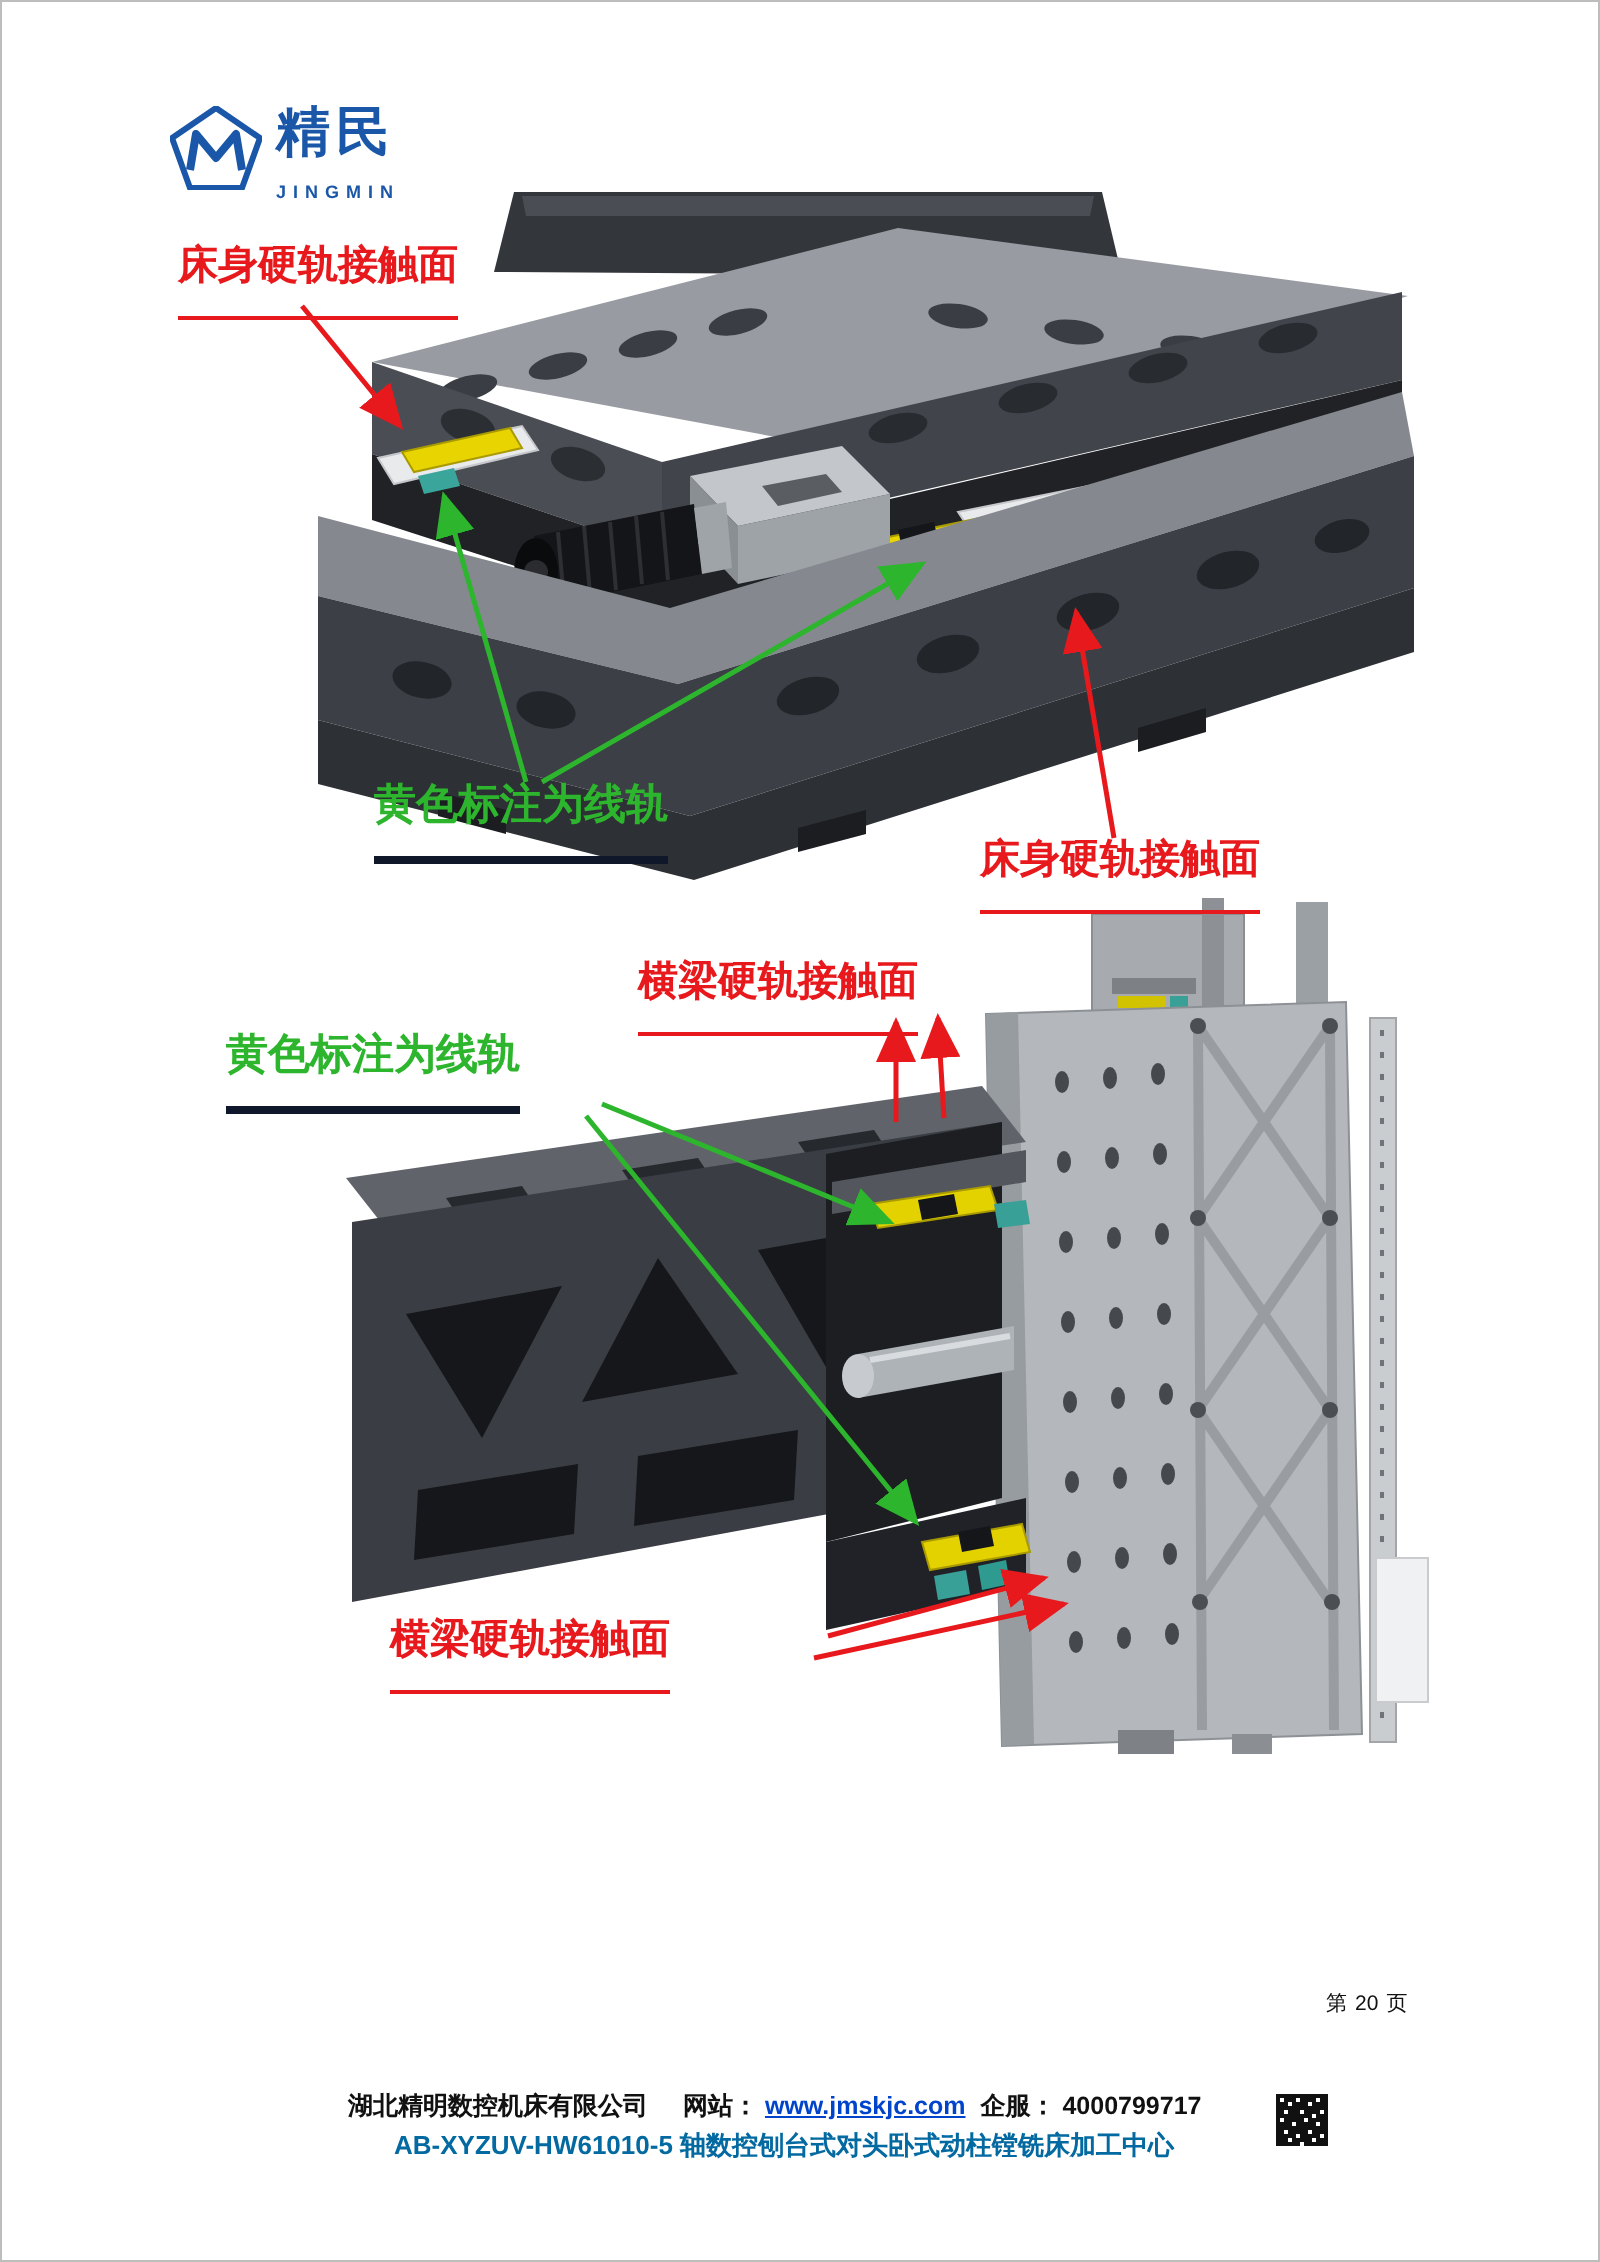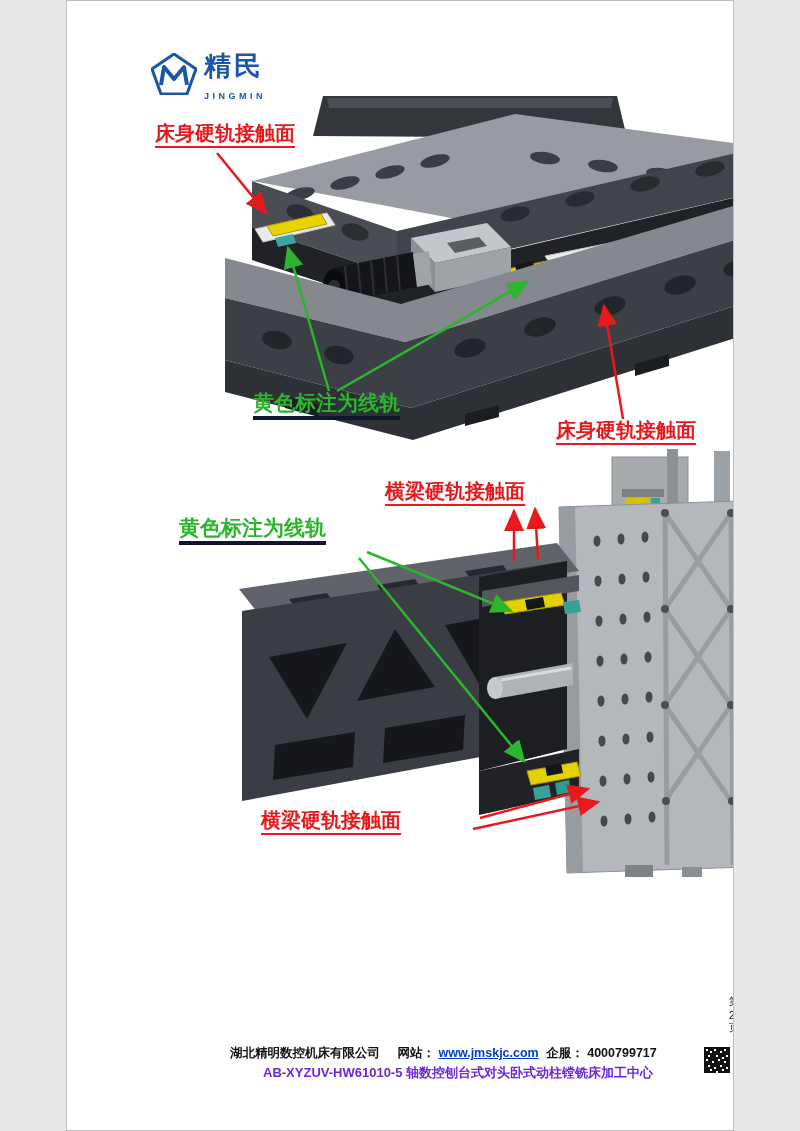--- a/index.html
+++ b/index.html
@@ -1,38 +1,38 @@
 <!DOCTYPE html>
 <html><head>
 <meta charset="utf-8">
 <style>
   html,body{margin:0;padding:0;background:#e8e8e8;}
   .page{
-    position:relative;width:668px;height:1131px;margin:0 auto;
+    position:relative;width:800px;height:1131px;margin:0 auto;
     background:#ffffff;border:1px solid #bdbdbd;box-sizing:border-box;
     font-family:"Liberation Sans", sans-serif;overflow:hidden;
   }
   
   .logo{position:absolute;left:84px;top:52px;display:flex;align-items:flex-start;gap:7px;}
   .logo-text{display:flex;flex-direction:column;line-height:1;}
   .logo-cn{font-size:27px;font-weight:bold;color:#1b57a8;letter-spacing:3px;}
   .logo-en{font-size:9px;font-weight:bold;color:#1b57a8;letter-spacing:3.5px;margin-top:12px;}
   
   .fig-img{position:absolute;z-index:1;}
   .overlay{position:absolute;left:0;top:0;width:800px;height:1131px;z-index:3;pointer-events:none;}
-  .ann{position:absolute;z-index:4;font-weight:bold;white-space:nowrap;line-height:1.15;padding-bottom:1px;}
+  .ann{position:absolute;z-index:4;font-weight:bold;white-space:nowrap;line-height:1.15;padding-bottom:13px;}
   .ann-red{color:#e8191c;font-size:20px;border-bottom:2px solid #e8191c;}
   .ann-green{color:#2db52d;font-size:21px;border-bottom:4px solid #0f172a;}
   
-  .footer-line1{position:absolute;left:163px;top:1044px;font-size:12.5px;color:#111;z-index:4;}
+  .footer-line1{position:absolute;left:173px;top:1044px;font-size:12.5px;color:#111;z-index:4;}
   .footer-line1 .company{font-weight:600;margin-right:14px;}
   .footer-line1 .lbl{font-weight:600;}
   .website-link{color:#0044cc;font-weight:700;text-decoration:underline;margin-right:4px;}
   .phone{font-weight:700;}
-  .footer-line2{position:absolute;left:196px;top:1063px;font-size:13px;font-weight:700;color:#6d28d9;z-index:4;}
+  .footer-line2{position:absolute;left:196px;top:1063px;font-size:13px;font-weight:700;color:#0369a1;z-index:4;}
   .page-indicator{position:absolute;left:660px;top:994px;font-size:10.5px;color:#111;z-index:4;}
   .page-indicator span{margin:0 2px;}
   .qr{position:absolute;left:637px;top:1046px;width:26px;height:26px;z-index:4;}
 </style>
 </head>
 <body>
 
 <div class="page">
 
   <div class="logo">

